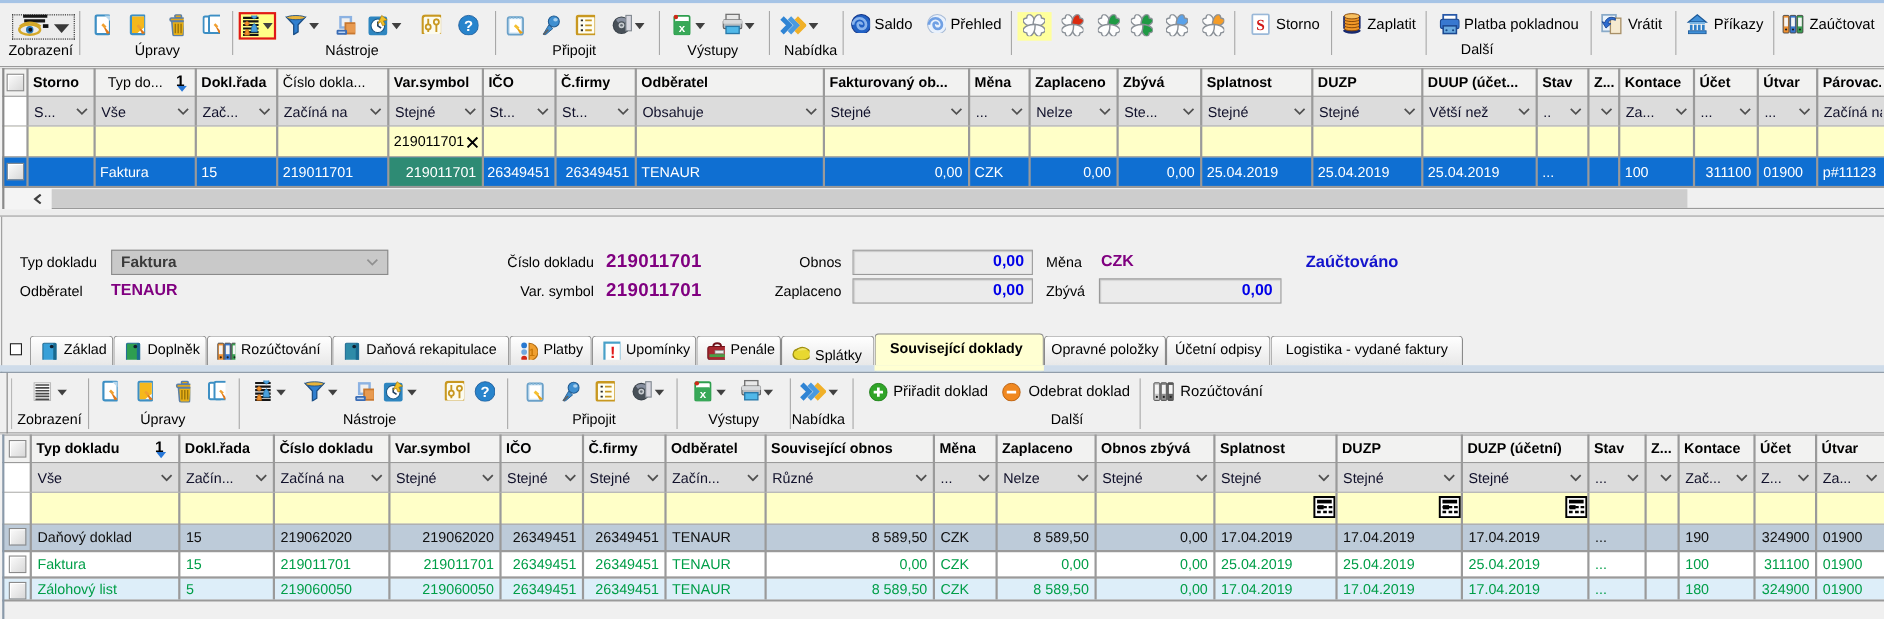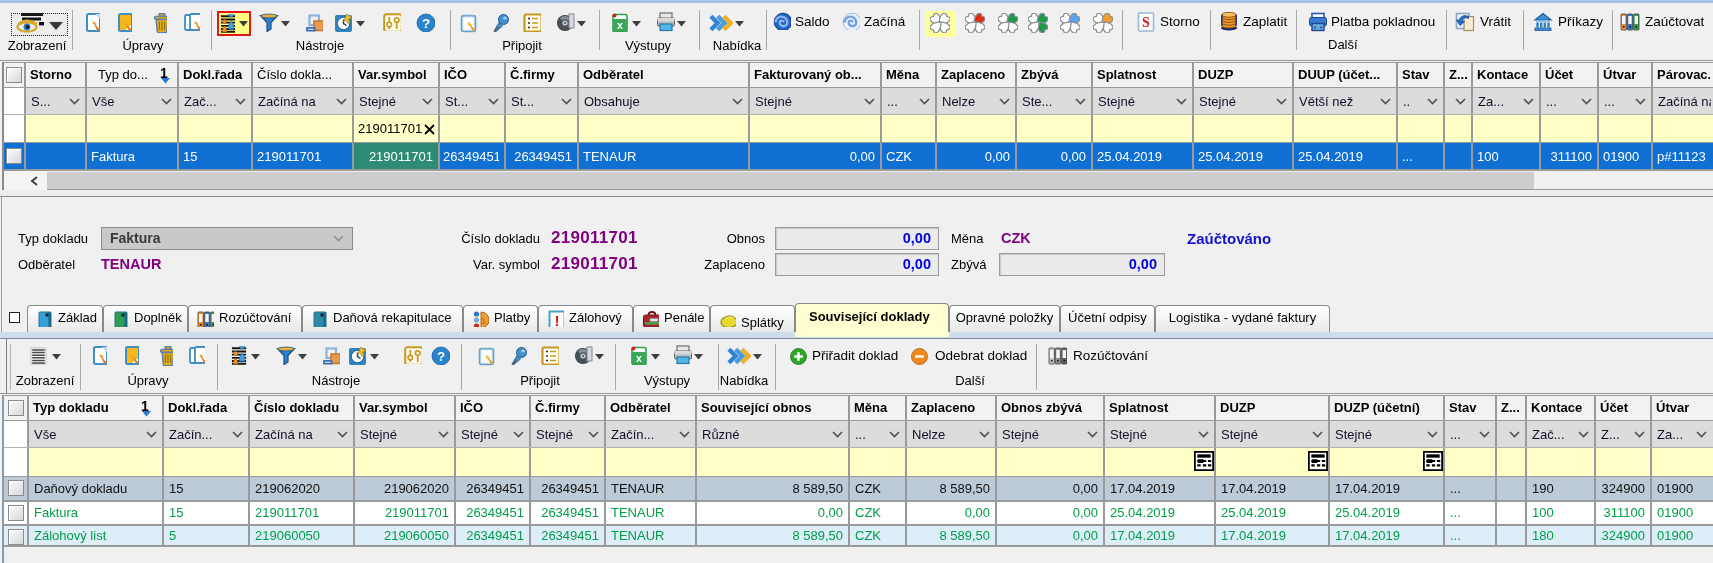--- a/index.html
+++ b/index.html
@@ -150,21 +150,21 @@
 <div style="left:766px;top:10px;width:1px;height:40px;background:#a8a8a8"></div>
 <svg style="left:773px;top:12px" width="18" height="18" viewBox="0 0 18 18">
     <circle cx="10" cy="10" r="8.8" fill="#2261c4" stroke="#15388a" stroke-width="1"></circle>
     <path d="M10.5 10.5 a1.9 1.9 0 1 0 -3.8 0 a3.8 3.8 0 1 0 7.6 0 a5.9 5.9 0 1 0 -11.8 0" fill="none" stroke="#8ab4ec" stroke-width="2.4"></path>
   </svg>
 <div style="left:795px;top:13px;width:40px;height:17px;line-height:17px;font-size:13.5px">Saldo</div>
 <svg style="left:842px;top:12px" width="18" height="18" viewBox="0 0 18 18">
     <circle cx="10" cy="10" r="8.8" fill="#e9f1fc" stroke="#a8bcd8" stroke-width="1"></circle>
     <path d="M10.5 10.5 a1.9 1.9 0 1 0 -3.8 0 a3.8 3.8 0 1 0 7.6 0 a5.9 5.9 0 1 0 -11.8 0" fill="none" stroke="#70a0e4" stroke-width="2.4"></path>
   </svg>
-<div style="left:864px;top:13px;width:52px;height:17px;line-height:17px;font-size:13.5px">Začíná</div>
+<div style="left:864px;top:13px;width:52px;height:17px;line-height:17px;font-size:13.5px">Přehled</div>
 <div style="left:919px;top:10px;width:1px;height:40px;background:#a8a8a8"></div>
 <div style="left:925px;top:11px;width:31px;height:26px;background:#ffff9c"></div>
 <svg style="left:930px;top:13px" width="20" height="20" viewBox="0 0 20 20">
     <g>
       <path transform="translate(5.6,5.6) rotate(-45)" d="M0 7.6 C -7.6 0.6, -5 -7.4, 0 -3.2 C 5 -7.4, 7.6 0.6, 0 7.6 Z" fill="#fdfdfd" stroke="#8a9097" stroke-width="1.3"></path>
       <path transform="translate(14.6,5.6) rotate(45)" d="M0 7.6 C -7.6 0.6, -5 -7.4, 0 -3.2 C 5 -7.4, 7.6 0.6, 0 7.6 Z" fill="#fdfdfd" stroke="#8a9097" stroke-width="1.3"></path>
       <path transform="translate(14.6,14.6) rotate(135)" d="M0 7.6 C -7.6 0.6, -5 -7.4, 0 -3.2 C 5 -7.4, 7.6 0.6, 0 7.6 Z" fill="#fdfdfd" stroke="#8a9097" stroke-width="1.3"></path>
       <path transform="translate(5.6,14.6) rotate(-135)" d="M0 7.6 C -7.6 0.6, -5 -7.4, 0 -3.2 C 5 -7.4, 7.6 0.6, 0 7.6 Z" fill="#fdfdfd" stroke="#8a9097" stroke-width="1.3"></path>
     </g>
   </svg>
@@ -510,21 +510,21 @@
     <circle cx="4.5" cy="10" r="2.6" fill="#70a8e0"></circle>
     <circle cx="4.5" cy="16" r="2.6" fill="#d02818"></circle>
     <path d="M9 2 a 8 8 0 0 1 0 16 z" fill="#f0a030" stroke="#b06a10" stroke-width="1"></path>
     <text x="11.5" y="14" font-family="Liberation Sans" font-size="9.5" font-weight="bold" fill="#c87808" text-anchor="middle">1</text>
   </svg>
 <div style="left:494px;top:305px;width:41px;height:26px;line-height:26px;overflow:hidden;white-space:nowrap">Platby</div>
 <svg style="left:547px;top:310px" width="17" height="17" viewBox="0 0 17 17">
     <rect x="2.5" y="1.5" width="15" height="17" fill="#fff" stroke="#48a0c8" stroke-width="2"></rect>
     <text x="10" y="15.5" font-family="Liberation Sans" font-size="15" font-weight="bold" fill="#e01818" text-anchor="middle">!</text>
   </svg>
-<div style="left:569px;top:305px;width:61px;height:26px;line-height:26px;overflow:hidden;white-space:nowrap">Zálohový</div>
+<div style="left:569px;top:305px;width:61px;height:26px;line-height:26px;overflow:hidden;white-space:nowrap">Upomínky</div>
 <svg style="left:642px;top:310px" width="17" height="17" viewBox="0 0 17 17">
     <rect x="1.5" y="5" width="17" height="12" rx="2" fill="#a82830" stroke="#701018" stroke-width="1"></rect>
     <path d="M6.5 5 q0-3 3.5-3 t3.5 3" fill="none" stroke="#701018" stroke-width="1.8"></path>
     <rect x="3" y="12" width="14" height="2.6" fill="#48a048"></rect>
     <rect x="8" y="8.5" width="8" height="3" fill="#e8e8e8" stroke="#888" stroke-width="0.6"></rect>
   </svg>
 <div style="left:664px;top:305px;width:43px;height:26px;line-height:26px;overflow:hidden;white-space:nowrap">Penále</div>
 <svg style="left:719px;top:310px" width="17" height="17" viewBox="0 0 17 17">
     <path d="M2 12 q0-5 8-5.5 q8 .5 8 5.5 q0 5-8 5.5 q-8-.5-8-5.5z" fill="#e8d830" stroke="#a09010" stroke-width="1.2"></path>
     <path d="M4 9 q6-6 12-1" fill="#f0e468" stroke="#a09010" stroke-width="1"></path>
@@ -821,21 +821,21 @@
     <rect x="3" y="3" width="12" height="3" fill="#000"></rect>
     <path d="M3 8h3v2H3zM8 8h3v2H8zM12.5 8h3v2h-3zM3 12h3v2H3zM8 12h3v2H8zM12.5 12h3v2h-3z" fill="#000"></path>
     <rect x="3.4" y="7.4" width="5" height="3.4" fill="#000"></rect>
   </svg>
 <svg style="left:1423px;top:451px" width="20" height="20" viewBox="0 0 18 18">
     <rect x="0.5" y="0.5" width="17" height="17" fill="#fff" stroke="#000" stroke-width="2.2"></rect>
     <rect x="3" y="3" width="12" height="3" fill="#000"></rect>
     <path d="M3 8h3v2H3zM8 8h3v2H8zM12.5 8h3v2h-3zM3 12h3v2H3zM8 12h3v2H8zM12.5 12h3v2h-3z" fill="#000"></path>
     <rect x="3.4" y="7.4" width="5" height="3.4" fill="#000"></rect>
   </svg>
-<div style="left:34px;top:477px;width:125px;height:23px;line-height:23px;color:#101010;overflow:hidden;white-space:nowrap">Daňový dokladu</div>
+<div style="left:34px;top:477px;width:125px;height:23px;line-height:23px;color:#101010;overflow:hidden;white-space:nowrap">Daňový doklad</div>
 <div style="left:169px;top:477px;width:76px;height:23px;line-height:23px;color:#101010;overflow:hidden;white-space:nowrap">15</div>
 <div style="left:255px;top:477px;width:95px;height:23px;line-height:23px;color:#101010;overflow:hidden;white-space:nowrap">219062020</div>
 <div style="left:358px;top:477px;width:91px;height:23px;line-height:23px;text-align:right;color:#101010;overflow:hidden">219062020</div>
 <div style="left:459px;top:477px;width:65px;height:23px;line-height:23px;text-align:right;color:#101010;overflow:hidden">26349451</div>
 <div style="left:534px;top:477px;width:65px;height:23px;line-height:23px;text-align:right;color:#101010;overflow:hidden">26349451</div>
 <div style="left:611px;top:477px;width:81px;height:23px;line-height:23px;color:#101010;overflow:hidden;white-space:nowrap">TENAUR</div>
 <div style="left:700px;top:477px;width:143px;height:23px;line-height:23px;text-align:right;color:#101010;overflow:hidden">8 589,50</div>
 <div style="left:855px;top:477px;width:47px;height:23px;line-height:23px;color:#101010;overflow:hidden;white-space:nowrap">CZK</div>
 <div style="left:910px;top:477px;width:80px;height:23px;line-height:23px;text-align:right;color:#101010;overflow:hidden">8 589,50</div>
 <div style="left:1000px;top:477px;width:98px;height:23px;line-height:23px;text-align:right;color:#101010;overflow:hidden">0,00</div>

